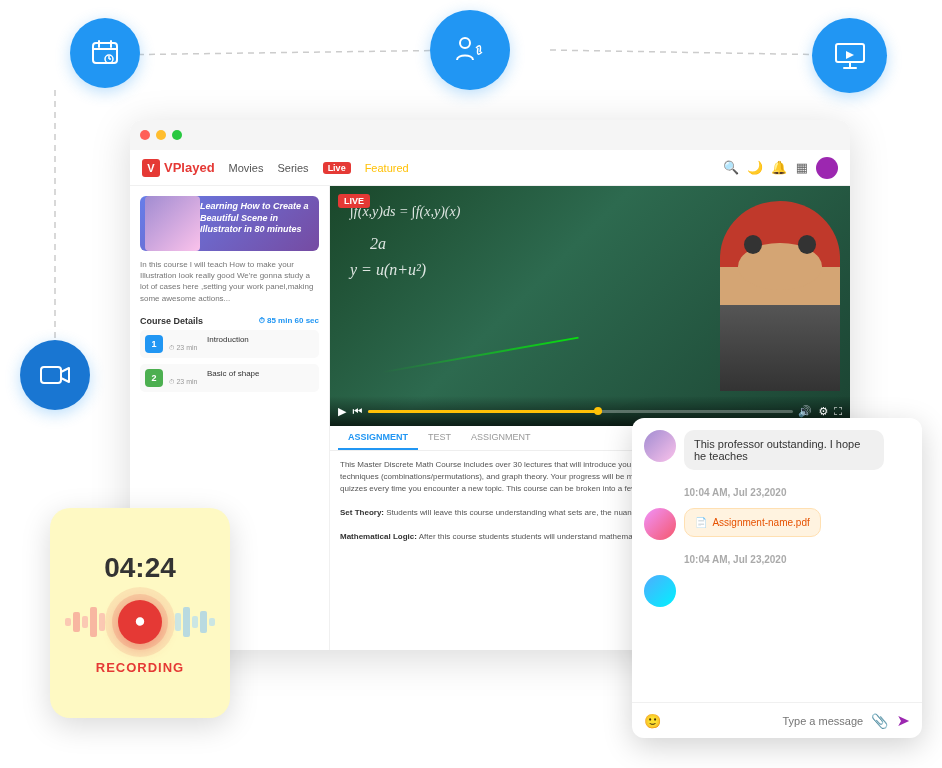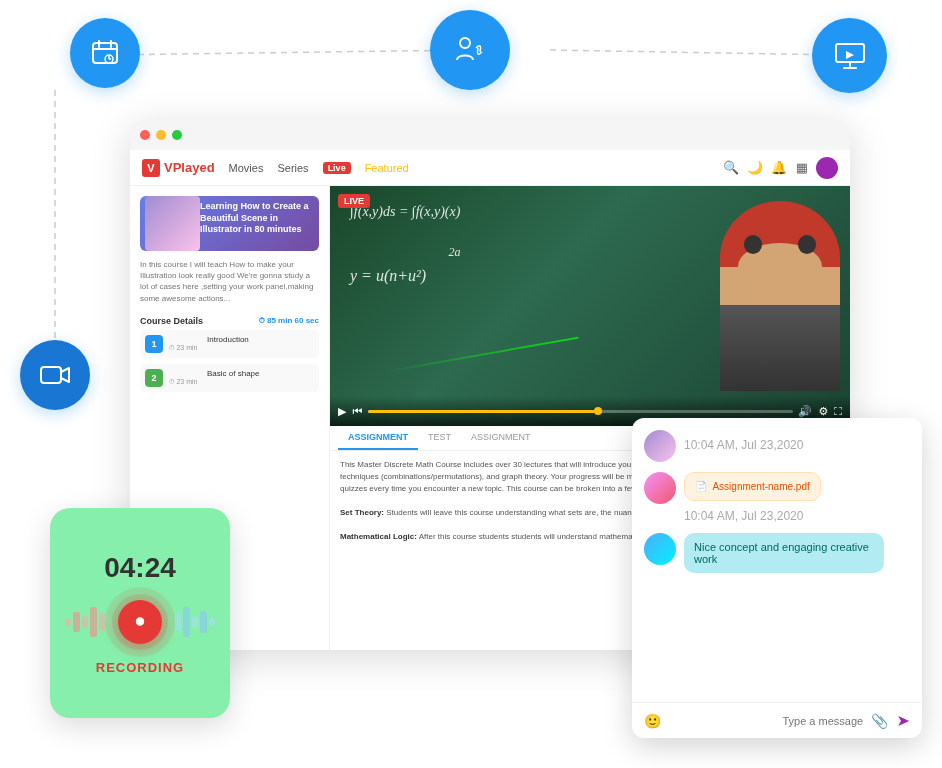--- a/index.html
+++ b/index.html
@@ -141,20 +141,21 @@
       width: 100%;
       height: 55px;
       background: linear-gradient(135deg, #667eea 0%, #764ba2 100%);
       border-radius: 6px;
       display: flex;
       align-items: center;
       justify-content: center;
       position: relative;
       overflow: hidden;
       margin-bottom: 8px;
+      font-style: italic;
     }
     .thumbnail-img-placeholder {
       width: 55px; height: 55px;
       background: linear-gradient(135deg, #a18cd1, #fbc2eb);
       border-radius: 4px;
       position: absolute;
       left: 5px;
     }
     .course-desc {
       font-size: 8px;
@@ -353,23 +354,24 @@
     .chat-bubble.file {
       background: #fff3e0;
       color: #e65100;
       border: 1px solid #ffe0b2;
       font-size: 10px;
       display: flex;
       align-items: center;
       gap: 5px;
     }
     .chat-time {
-      font-size: 12px;
+      font-size: 10px;
       color: #aaa;
-      margin-top: 8px;
+      margin-top: 17px;
+      font-weight: bold;
     }
     .chat-meta { display: flex; flex-direction: column; }
     .chat-input-bar {
       border-top: 1px solid #f0f0f0;
       display: flex;
       align-items: center;
       padding: 8px 12px;
       gap: 8px;
     }
     .chat-input {
@@ -384,21 +386,21 @@
     .chat-icon-btn { color: #aaa; font-size: 14px; cursor: pointer; }
     .chat-send { color: #9C27B0; font-size: 16px; cursor: pointer; }
 
     
     .recording-card {
       position: absolute;
       bottom: 50px;
       left: 50px;
       width: 180px;
       height: 210px;
-      background: #86efac;
+      background: #fef9c3;
       border-radius: 20px;
       box-shadow: 0 8px 30px rgba(0,0,0,0.15);
       z-index: 20;
       display: flex;
       flex-direction: column;
       align-items: center;
       justify-content: center;
       gap: 8px;
       padding: 15px;
     }
@@ -553,21 +555,21 @@
         </div>
       </div>
     </div>
 
     <div class="main-content">
 
       <div class="video-area">
         <div class="video-bg">
           <div class="chalkboard-formulas">
             <div style="font-size:14px;">∫f(x,y)ds = ∫f(x,y)(x)</div>
-            <div style="font-size:12px; margin-top:20px; margin-left:20px;text-align:right;">2a</div>
+            <div style="font-size:16px; margin-top:8px; margin-left:20px;">2a</div>
             <div style="font-size:16px; ">y = u(n+u²)</div>
           </div>
           <div style="position:absolute;top:20px;right:60px;color:rgba(255,255,255,0.8);font-family:Georgia,serif;font-size:16px;font-style:italic;">y²(x</div>
           <div style="position:absolute;top:60px;right:30px;color:rgba(255,255,255,0.8);font-family:Georgia,serif;font-size:14px;font-style:italic;">HC</div>
 
           <div style="position:absolute;right:10px;bottom:35px;width:120px;height:190px;overflow:hidden;">
             <div style="width:100%;height:100%;background:linear-gradient(180deg,#c0392b 0%,#c0392b 35%,#d4a574 35%,#d4a574 55%,#555 55%,#333 100%);border-radius:50% 50% 0 0 / 30% 30% 0 0;position:relative;">
               <div style="position:absolute;top:22%;left:15%;width:70%;height:25%;background:#d4a574;border-radius:50%;"></div>
               <div style="position:absolute;top:18%;left:20%;width:15%;height:10%;background:#333;border-radius:50%;"></div>
               <div style="position:absolute;top:18%;left:65%;width:15%;height:10%;background:#333;border-radius:50%;"></div>
@@ -607,40 +609,38 @@
     </div>
   </div>
 </div>
 
 <div class="chat-panel">
   <div class="chat-messages">
 
     <div class="chat-msg">
       <div class="chat-avatar av1"></div>
       <div class="chat-meta">
+        <div class="chat-bubble">This professor outstanding. I hope he teaches</div>
         <div class="chat-time">10:04 AM, Jul 23,2020</div>
       </div>
     </div>
 
     <div class="chat-msg">
       <div class="chat-avatar av2"></div>
       <div class="chat-meta">
         <div class="chat-bubble file">
           <span>📄</span>
           <span>Assignment-name.pdf</span>
         </div>
         <div class="chat-time">10:04 AM, Jul 23,2020</div>
       </div>
     </div>
 
     <div class="chat-msg">
       <div class="chat-avatar av3"></div>
-      <div class="chat-meta">
-        <div class="chat-bubble teal">Nice concept and engaging creative work</div>
-      </div>
     </div>
   </div>
 
   <div class="chat-input-bar">
     <span class="chat-icon-btn">🙂</span>
     <input class="chat-input" type="text" placeholder="Type a message" style="">
     <span class="chat-icon-btn">📎</span>
     <span class="chat-send">➤</span>
   </div>
 </div>

